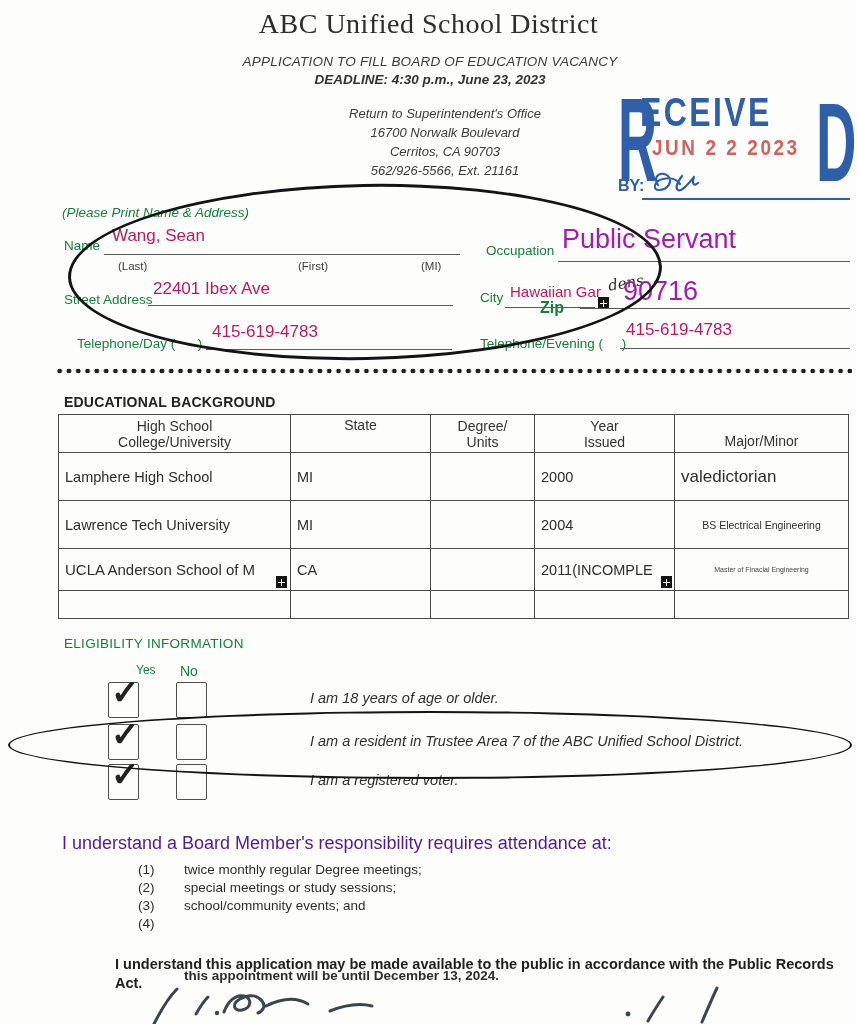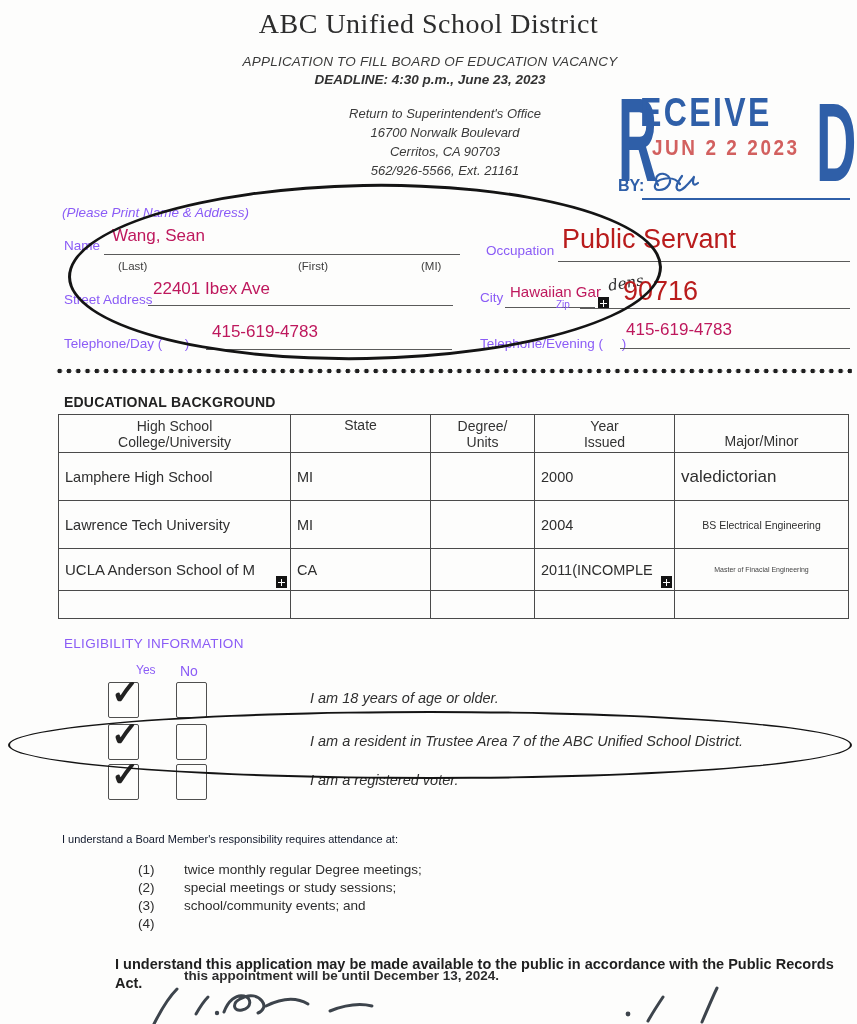--- a/index.html
+++ b/index.html
@@ -19,24 +19,24 @@
   .st-r{left:28px;top:12px;font-size:118px;transform:scaleX(.46);}
   .st-mid{position:absolute;left:50px;top:13px;font-size:40px;font-weight:bold;color:#2f5fa8;
           letter-spacing:3px;transform:scaleX(.80);transform-origin:left top;line-height:.74;}
   .st-d{left:226px;top:17px;font-size:112px;transform:scaleX(.50);}
   .st-date{position:absolute;left:62px;top:50px;font-size:22px;font-weight:bold;color:#d2605f;
            letter-spacing:3px;transform:scaleX(.86);transform-origin:left top;}
   .st-by{position:absolute;left:28px;top:92px;font-size:16px;font-weight:bold;color:#2f5fa8;}
   .st-byline{position:absolute;left:52px;top:84px;width:208px;border-bottom:2.5px solid #2f5fa8;height:29px;}
   .st-sig{position:absolute;left:54px;top:84px;}
   
-  .lbl{font-size:13.5px;color:#8b5cf6;white-space:pre;}
+  .lbl{font-size:13.5px;color:#15803d;white-space:pre;}
   .hint{font-size:11.5px;color:#3d3d3d;}
   .val{color:#be185d;font-size:17px;white-space:pre;}
-  .val-big{color:#b91c1c;font-size:27px;white-space:pre;}
+  .val-big{color:#a21caf;font-size:27px;white-space:pre;}
   .uline{border-bottom:1.6px solid #5a5a5a;height:0;}
   .ovf{width:11px;height:12px;background:#141414;display:inline-block;position:relative;}
   .ovf:before{content:"";position:absolute;left:2px;top:5.5px;width:7px;height:1.6px;background:#fff;}
   .ovf:after{content:"";position:absolute;left:4.7px;top:3px;width:1.6px;height:7px;background:#fff;}
   .handw{font-family:"DejaVu Serif",serif;font-style:italic;font-size:15px;color:#2c2c2c;
          transform:rotate(-9deg);display:inline-block;}
   
   .dots{left:55px;top:368px;width:797px;height:6px;
         background-image:radial-gradient(circle,#1e1e1e 2.1px,transparent 2.6px);
         background-size:9.3px 6px;background-repeat:repeat-x;}
@@ -54,21 +54,21 @@
   .cell-tiny{font-size:7px !important;text-align:center !important;padding:0 2px !important;color:#444 !important;}
   .cell-ovf{position:absolute;}
   
   .cb{position:absolute;width:29px;height:34px;border:1.8px solid #4f4f4f;border-radius:2px;background:#fdfdfc;}
   .check{position:absolute;left:2px;top:-8px;font-size:34px;color:#222;font-weight:bold;line-height:1;}
   .elig-text{font-style:italic;font-size:14.5px;color:#2f2f2f;}
   
   .circle1{left:68px;top:184px;width:588px;height:170px;border:3px solid #141414;border-radius:50%;transform:rotate(-1deg);}
   .circle2{left:8px;top:711px;width:840px;height:64px;border:2.6px solid #141414;border-radius:50%;}
   
-  .body-text{font-size:11px;color:#0f172a;}
+  .body-text{font-size:18px;color:#4c1d95;}
   .num-col{font-size:13.5px;color:#2d2d2d;}
   .footer-bold{font-weight:bold;font-size:14.5px;line-height:19px;color:#1f1f1f;}
 </style>
 </head>
 <body>
 
 <div class="page">
 
   
   <div class="abs doc-title">ABC Unified School District</div>
@@ -110,25 +110,25 @@
 
   <div class="abs lbl" style="left:64px;top:292px;">Street Address</div>
   <div class="abs val" style="left:153px;top:279px;">22401 Ibex Ave</div>
   <div class="abs uline" style="left:148px;top:305px;width:305px;"></div>
 
   <div class="abs lbl" style="left:480px;top:290px;">City</div>
   <div class="abs val" style="left:510px;top:283px;font-size:15px;">Hawaiian Gar</div>
   <span class="abs ovf" style="left:598px;top:295px;"></span>
   <div class="abs handw" style="left:608px;top:274px;">dens</div>
   <div class="abs uline" style="left:505px;top:307px;width:90px;"></div>
-  <div class="abs lbl" style="left:556px;top:299px;font-size:10px;">Zip</div>
+  <div class="abs lbl" style="left:540px;top:299px;font-size:16px;font-weight:bold;">Zip</div>
   <div class="abs val-big" style="left:623px;top:276px;">90716</div>
   <div class="abs uline" style="left:580px;top:308px;width:270px;"></div>
 
-  <div class="abs lbl" style="left:64px;top:336px;">Telephone/Day (      )</div>
+  <div class="abs lbl" style="left:77px;top:336px;">Telephone/Day (      )</div>
   <div class="abs val" style="left:212px;top:322px;">415-619-4783</div>
   <div class="abs uline" style="left:206px;top:349px;width:246px;"></div>
 
   <div class="abs lbl" style="left:480px;top:336px;">Telephone/Evening (     )</div>
   <div class="abs val" style="left:626px;top:320px;">415-619-4783</div>
   <div class="abs uline" style="left:620px;top:348px;width:230px;"></div>
 
   
   <div class="abs dots"></div>
 

